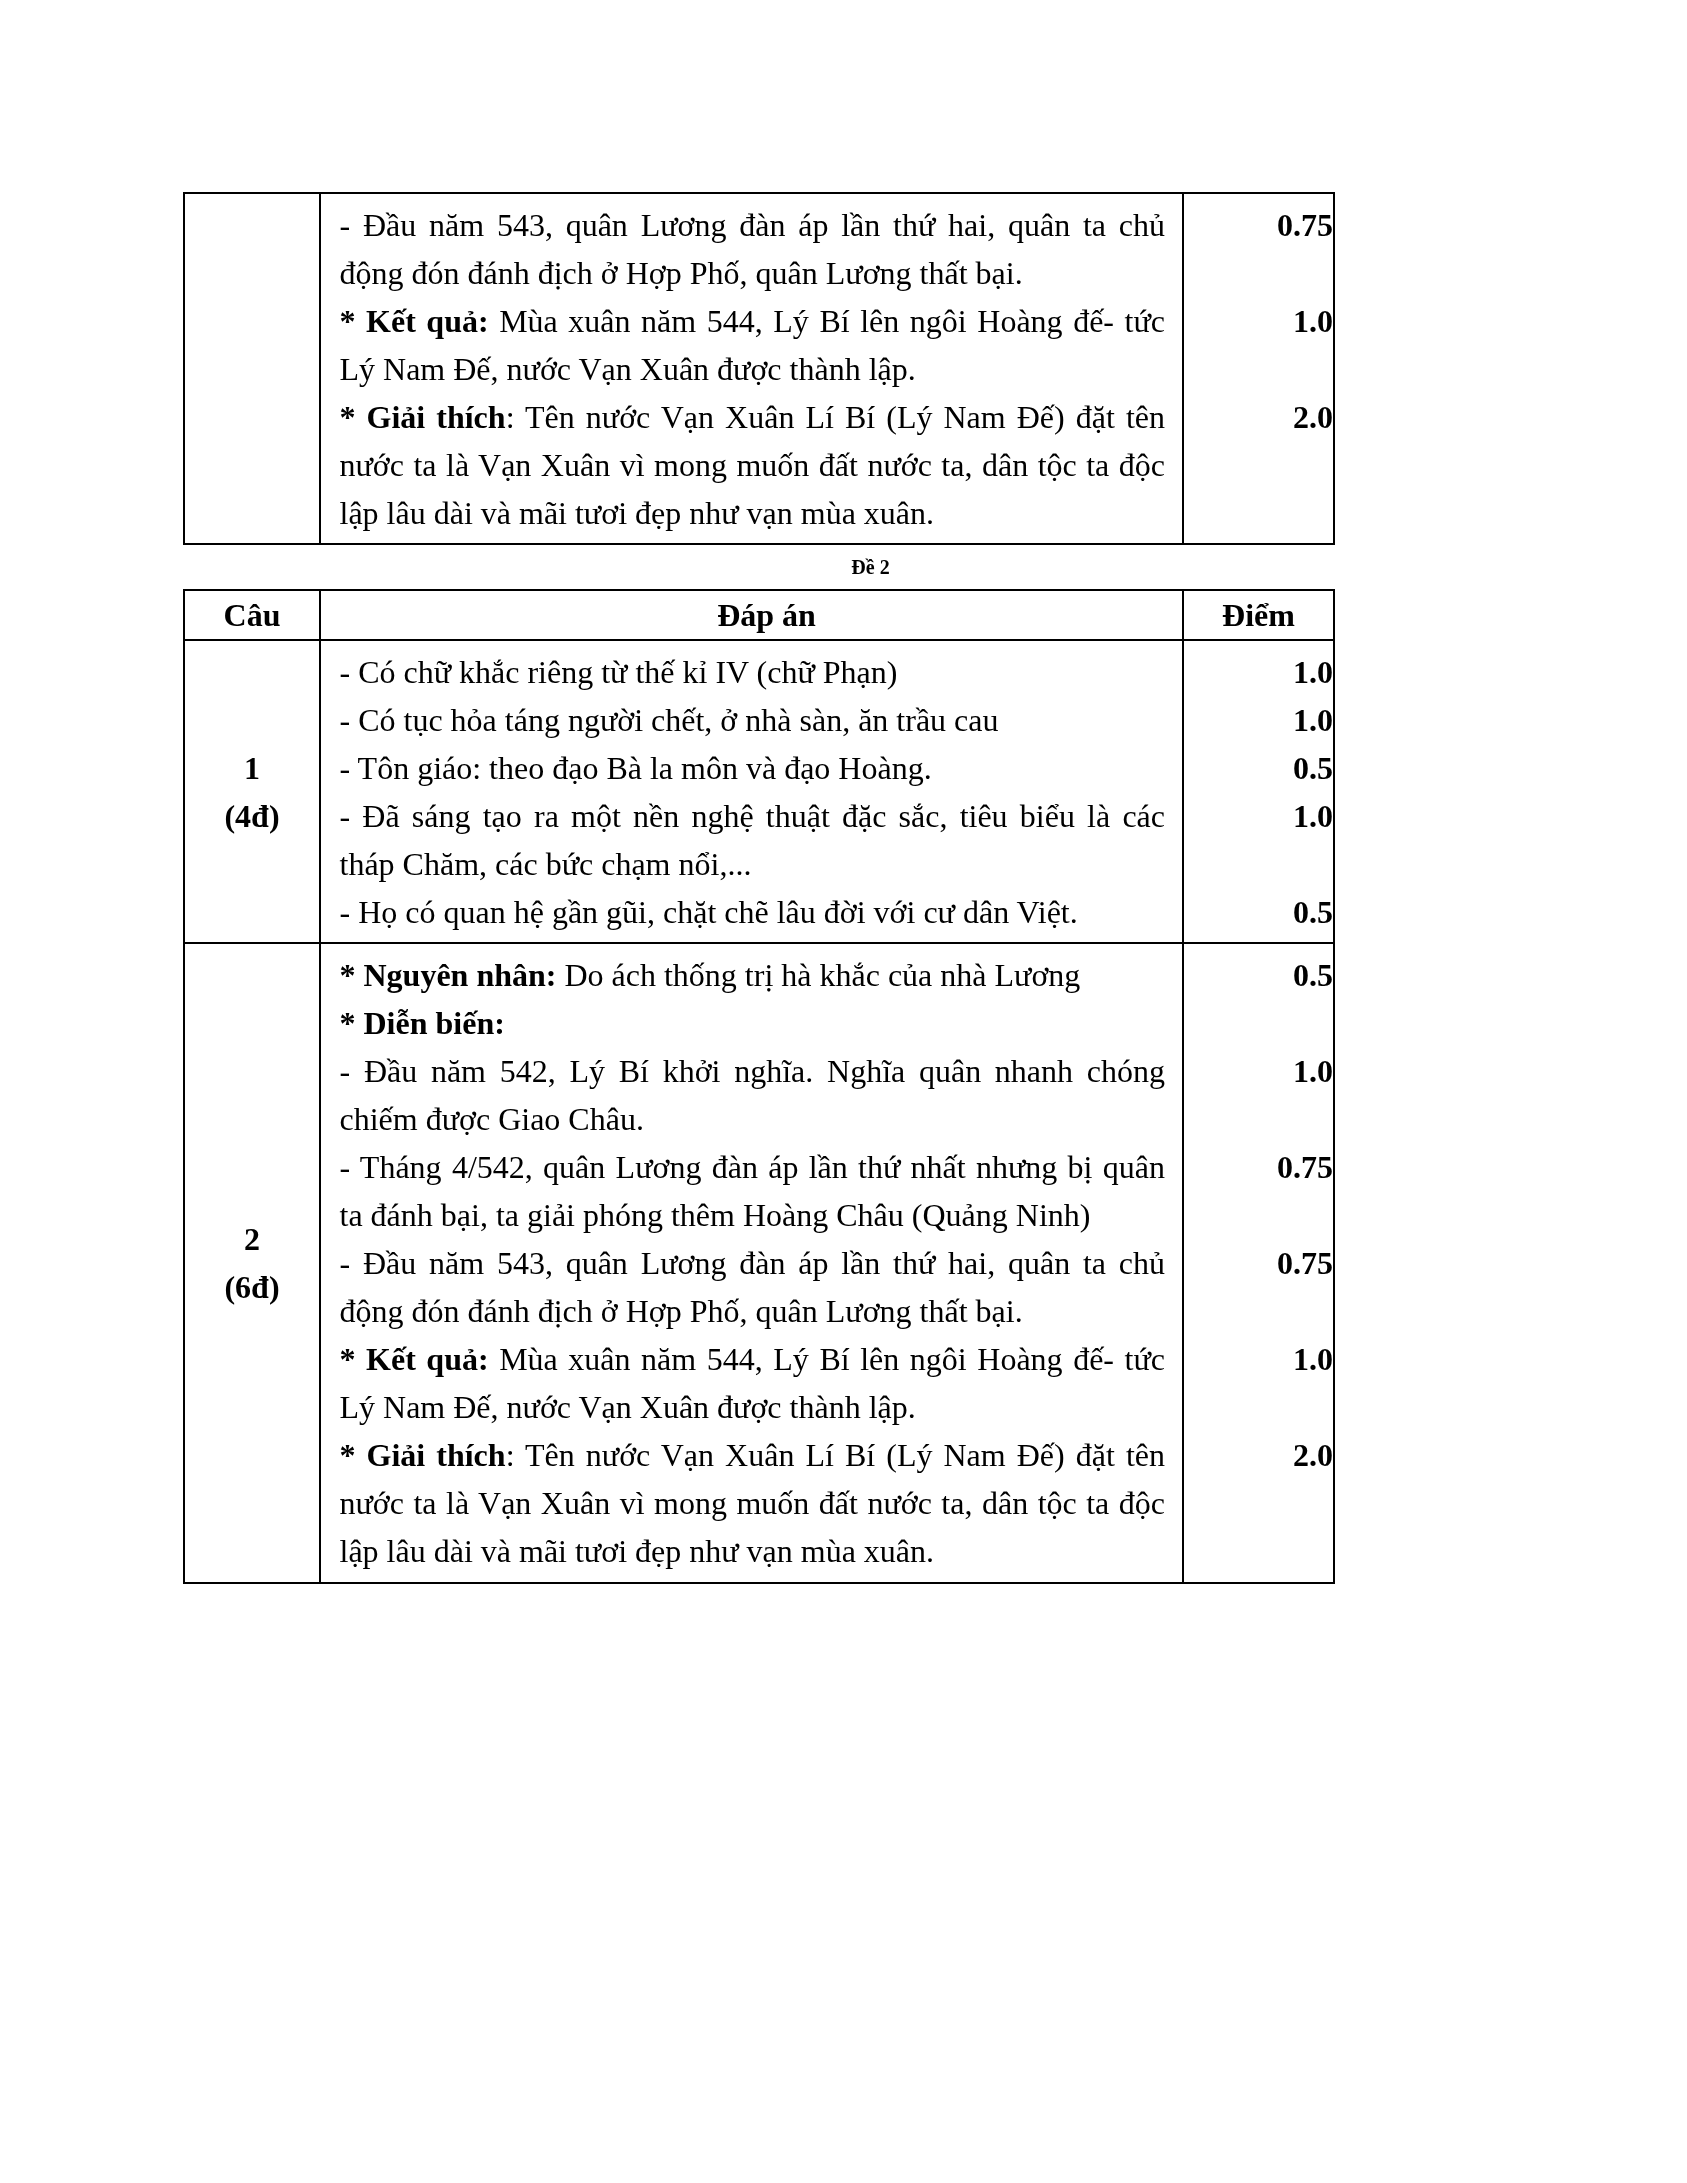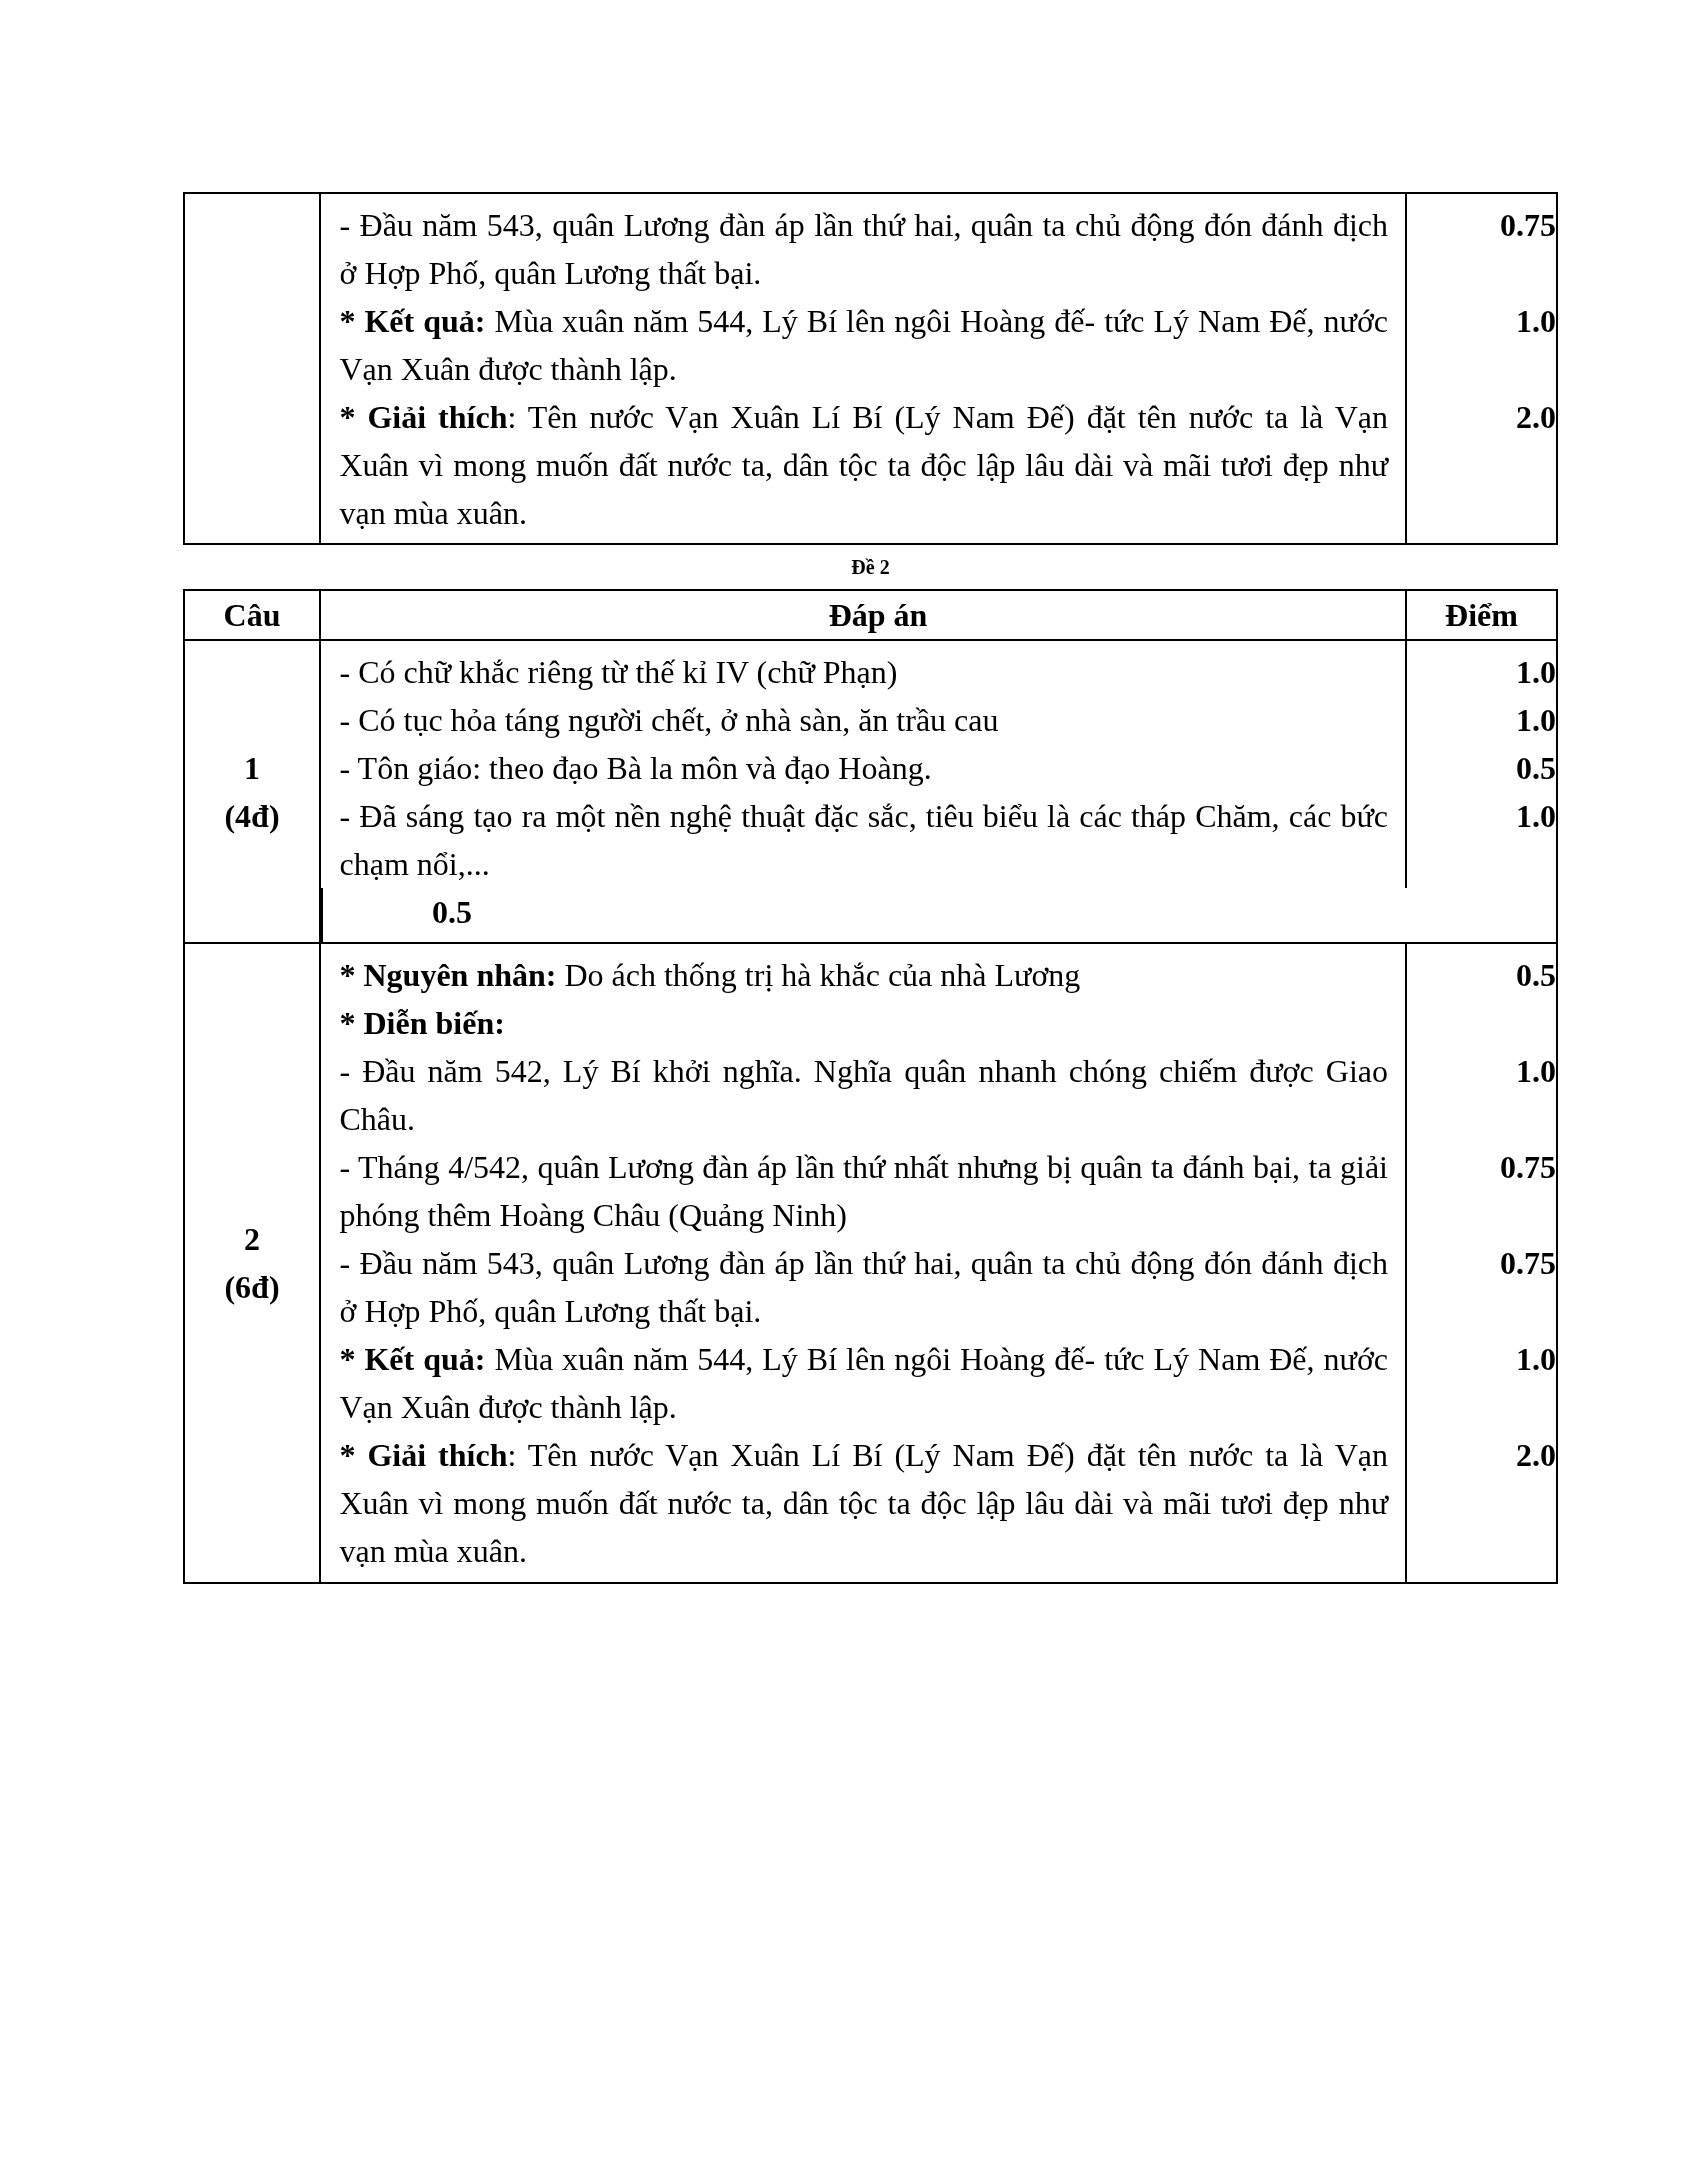--- a/index.html
+++ b/index.html
@@ -9,21 +9,21 @@
     height: 2183px;
     background: #ffffff;
     color: #000000;
     font-family: "Liberation Serif", "DejaVu Serif", serif;
     font-size: 32px;
     line-height: 48px;
   }
   .page { padding: 192px 0 0 183px; }
 
   .doc-table {
-    width: 1375px;
+    width: 1152px;
     border: 2px solid #000;
     background: #fff;
   }
   .trow { display: flex; align-items: stretch; }
   .trow + .trow { border-top: 2px solid #000; }
 
   .cau-col {
     width: 136px; flex: none;
     border-right: 2px solid #000;
     display: flex; flex-direction: column;
@@ -129,20 +129,21 @@
           <p class="item-text"><b class="lead"></b><span>- Tôn giáo: theo đạo Bà la môn và đạo Hoàng.</span></p>
           <div class="item-point">0.5</div>
         </div>
 
         <div class="item">
           <p class="item-text"><b class="lead"></b><span>- Đã sáng tạo ra một nền nghệ thuật đặc sắc, tiêu biểu là các tháp Chăm, các bức chạm nổi,...</span></p>
           <div class="item-point">1.0</div>
         </div>
 
         <div class="item">
+          <p class="item-text"><b class="lead"></b><span>- Họ có quan hệ gần gũi, chặt chẽ lâu đời với cư dân Việt.</span></p>
           <div class="item-point">0.5</div>
         </div>
 
       </div>
     </div>
 
     <div class="trow">
       <div class="cau-col">
         <div>2</div>
         <div>(6đ)</div>

